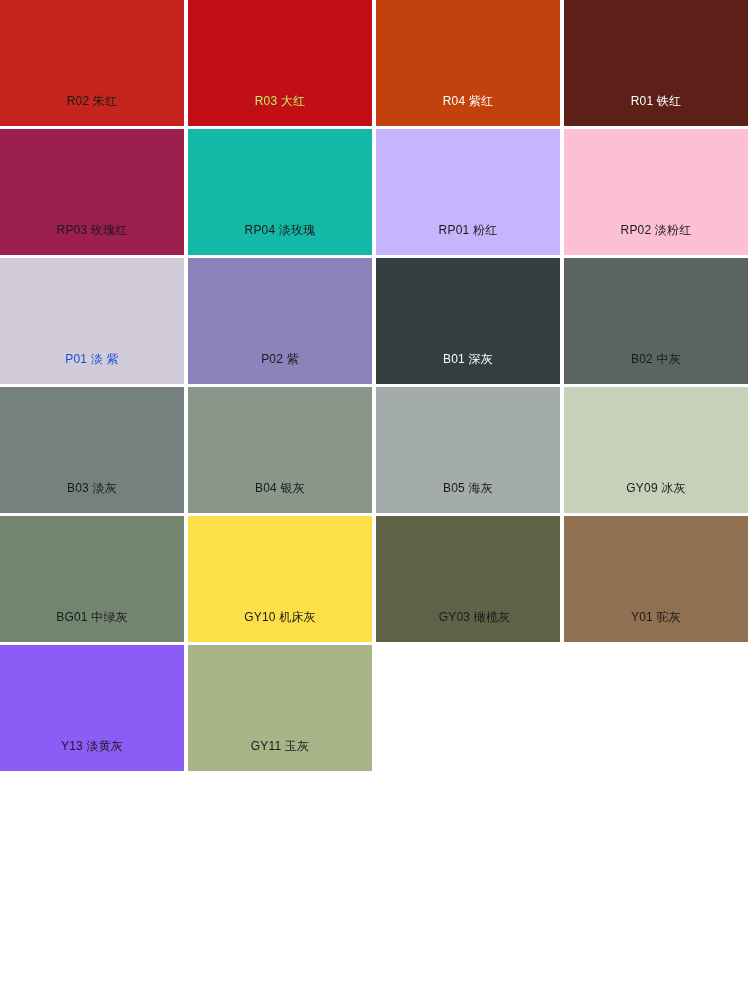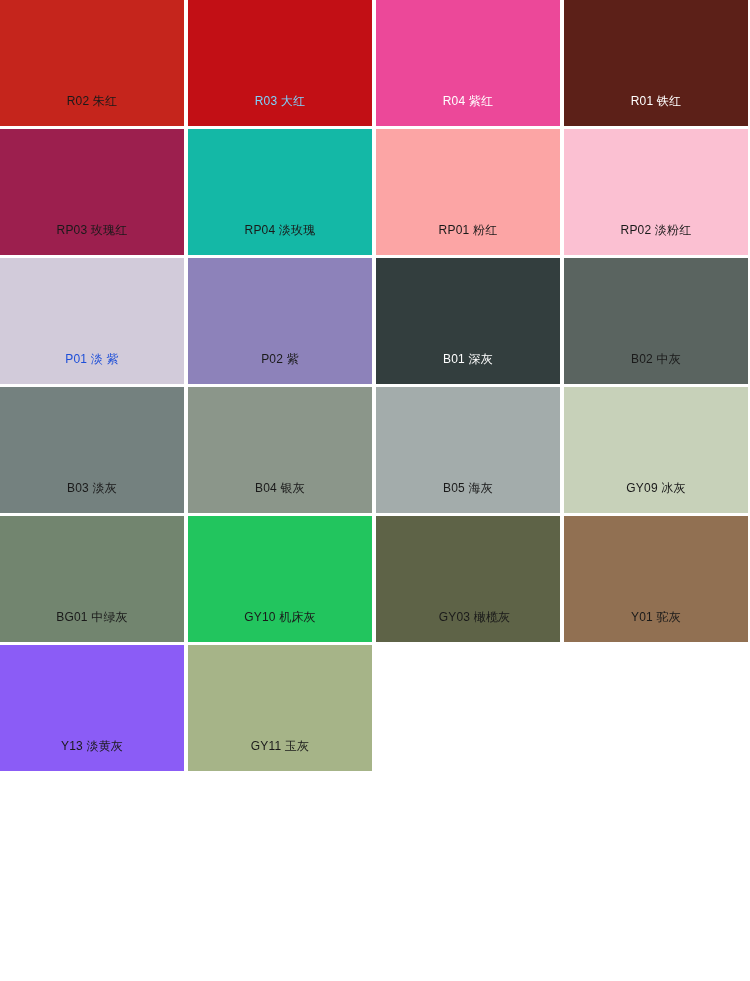--- a/index.html
+++ b/index.html
@@ -45,35 +45,35 @@
   }
 </style>
 </head>
 <body style="background: rgb(255, 255, 255);">
 
 <div id="swatch-grid">
     <div class="swatch" style="background: rgb(197, 37, 28);">
       <span class="swatch-label" style="color: rgb(26, 26, 26);">R02 朱红</span>
     </div>
     <div class="swatch" style="background: rgb(194, 15, 21);">
-      <span class="swatch-label" style="color: #7dd3fc; margin-top: 38px;">R03 大红</span>
+      <span class="swatch-label" style="color: #bef264; margin-top: 38px;">R03 大红</span>
     </div>
-    <div class="swatch" style="background: #ec4899;">
+    <div class="swatch" style="background: #c2410c;">
       <span class="swatch-label" style="color: rgb(255, 255, 255);">R04 紫红</span>
     </div>
     <div class="swatch" style="background: rgb(92, 32, 24);">
       <span class="swatch-label" style="color: rgb(255, 255, 255);">R01 铁红</span>
     </div>
     <div class="swatch" style="background: rgb(156, 31, 78);">
       <span class="swatch-label" style="color: rgb(26, 26, 26);">RP03 玫瑰红</span>
     </div>
     <div class="swatch" style="background: #14b8a6;">
       <span class="swatch-label" style="color: rgb(26, 26, 26);">RP04 淡玫瑰</span>
     </div>
-    <div class="swatch" style="background: #fca5a5;">
+    <div class="swatch" style="background: #c4b5fd;">
       <span class="swatch-label" style="color: rgb(26, 26, 26);">RP01 粉红</span>
     </div>
     <div class="swatch" style="background: rgb(251, 192, 210);">
       <span class="swatch-label" style="color: rgb(26, 26, 26);">RP02 淡粉红</span>
     </div>
     <div class="swatch" style="background: rgb(210, 203, 218);">
       <span class="swatch-label" style="color: #1d4ed8;">P01 淡 紫</span>
     </div>
     <div class="swatch" style="background: rgb(141, 130, 186);">
       <span class="swatch-label" style="color: rgb(26, 26, 26);">P02 紫</span>
@@ -92,21 +92,21 @@
     </div>
     <div class="swatch" style="background: rgb(163, 172, 171);">
       <span class="swatch-label" style="color: rgb(26, 26, 26);">B05 海灰</span>
     </div>
     <div class="swatch" style="background: rgb(199, 209, 185);">
       <span class="swatch-label" style="color: rgb(26, 26, 26);">GY09 冰灰</span>
     </div>
     <div class="swatch" style="background: rgb(114, 133, 111);">
       <span class="swatch-label" style="color: rgb(26, 26, 26);">BG01 中绿灰</span>
     </div>
-    <div class="swatch" style="background: #22c55e;">
+    <div class="swatch" style="background: #fde047;">
       <span class="swatch-label" style="color: rgb(26, 26, 26);">GY10 机床灰</span>
     </div>
     <div class="swatch" style="background: rgb(94, 99, 71);">
       <span class="swatch-label" style="color: rgb(26, 26, 26); padding-left: 13px;">GY03 橄榄灰</span>
     </div>
     <div class="swatch" style="background: rgb(145, 112, 82);">
       <span class="swatch-label" style="color: rgb(26, 26, 26);">Y01 驼灰</span>
     </div>
     <div class="swatch" style="background: #8b5cf6;">
       <span class="swatch-label" style="color: rgb(26, 26, 26);">Y13 淡黄灰</span>

